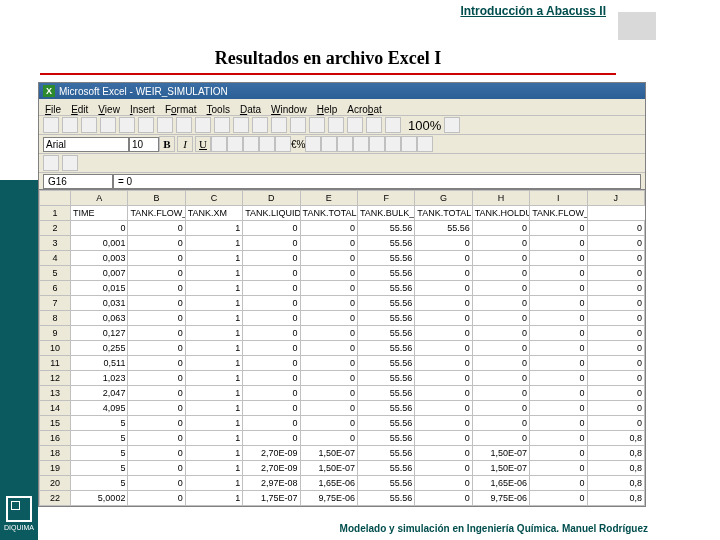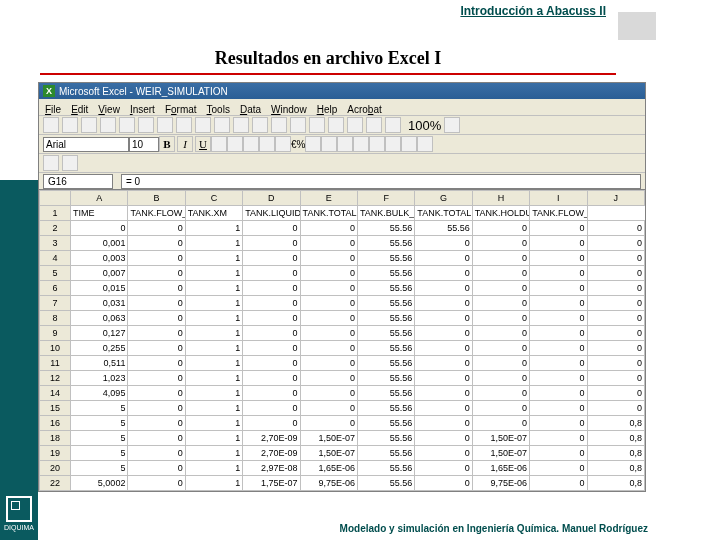--- a/index.html
+++ b/index.html
@@ -19,21 +19,21 @@
   .toolbar{background:#ece9d8;height:18px;display:flex;align-items:center;gap:3px;padding:0 4px;border-bottom:1px solid #c0c0c0;font-size:10px}
   .tbtn{width:14px;height:14px;border:1px solid #c0c0c0;background:#f0f0f0;display:inline-block}
   .zoom{font-size:13px;margin-left:4px}
   .fmtbar{background:#ece9d8;height:18px;display:flex;align-items:center;padding:0 4px;border-bottom:1px solid #c0c0c0;font-size:10px}
   .fntbox{width:80px;height:13px;border:1px solid #808080;background:#fff;padding:0 2px;line-height:13px}
   .szbox{width:24px;height:13px;border:1px solid #808080;background:#fff;padding:0 2px;line-height:13px}
   .biu{display:flex;gap:2px}
   .biu span{width:14px;height:14px;border:1px solid #c0c0c0;text-align:center;line-height:14px;font-family:"Times New Roman";font-size:11px}
   .toolbar2{background:#ece9d8;height:18px;display:flex;align-items:center;gap:3px;padding:0 4px;border-bottom:1px solid #c0c0c0}
   .name-fx{background:#ece9d8;height:16px;display:flex;align-items:center;padding:0 4px;border-bottom:1px solid #808080;font-size:10px}
-  .namebox{width:60px;height:13px;border:1px solid #808080;background:#fff;padding:0 4px;line-height:13px;margin-right:8px}
+  .namebox{width:60px;height:13px;border:1px solid #808080;background:#fff;padding:0 4px;line-height:13px;}
   .fxbar{flex:1;height:13px;border:1px solid #808080;background:#fff;padding:0 4px;line-height:13px}
   .grid{background:#fff}
   .grid table{border-collapse:collapse;width:100%;table-layout:fixed}
   .grid th,.grid td{border:1px solid #c0c0c0;height:14px;font-size:9px;padding:0 2px;overflow:hidden;white-space:nowrap}
   .grid th{background:#ece9d8;font-weight:normal;text-align:center}
   .grid .rh{background:#ece9d8;text-align:center;width:26px}
   .grid td.num{text-align:right}
   .footer{position:absolute;bottom:6px;right:8px;font-size:10px;font-weight:bold;color:#004d4d}
   .logo{position:absolute;left:2px;bottom:4px;width:34px;height:40px;color:#fff;font-size:7px;text-align:center;line-height:1}
   .logo .sq{width:22px;height:22px;border:2px solid #fff;margin:0 auto 2px;position:relative}
@@ -286,20 +286,33 @@
               <td class="num">1</td>
               <td class="num">0</td>
               <td class="num">0</td>
               <td class="num">55.56</td>
               <td class="num">0</td>
               <td class="num">0</td>
               <td class="num">0</td>
               <td class="num">0</td>
             </tr>
             <tr>
+              <td class="rh">13</td>
+              <td class="num">2,047</td>
+              <td class="num">0</td>
+              <td class="num">1</td>
+              <td class="num">0</td>
+              <td class="num">0</td>
+              <td class="num">55.56</td>
+              <td class="num">0</td>
+              <td class="num">0</td>
+              <td class="num">0</td>
+              <td class="num">0</td>
+            </tr>
+            <tr>
               <td class="rh">14</td>
               <td class="num">4,095</td>
               <td class="num">0</td>
               <td class="num">1</td>
               <td class="num">0</td>
               <td class="num">0</td>
               <td class="num">55.56</td>
               <td class="num">0</td>
               <td class="num">0</td>
               <td class="num">0</td>

